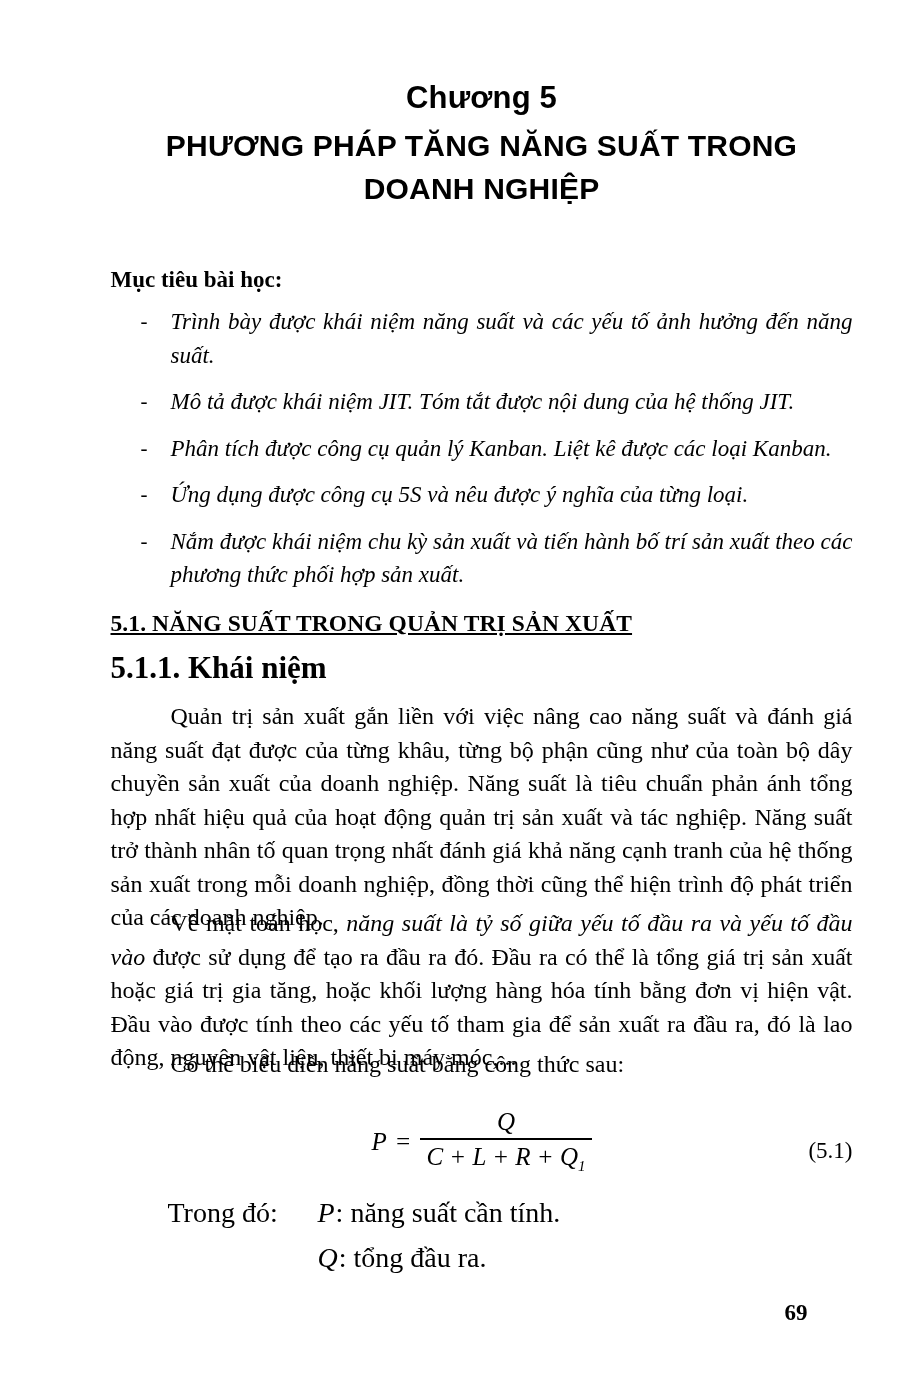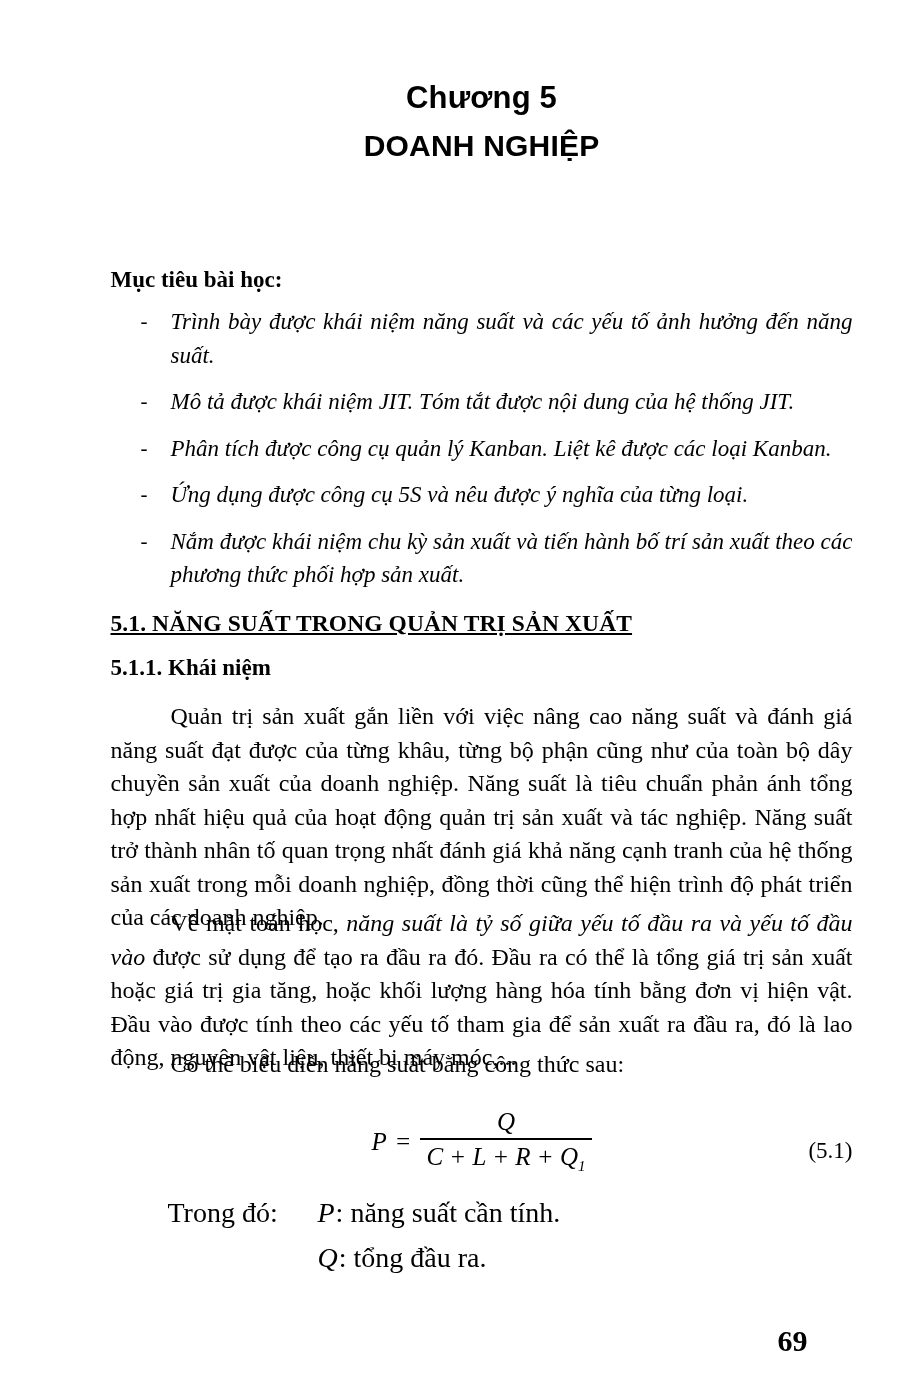--- a/index.html
+++ b/index.html
@@ -90,21 +90,21 @@
     font-size: 23.5px;
     font-weight: bold;
     line-height: 30px;
     letter-spacing: 0.1px;
     text-decoration: underline;
   }
   .sec-h2 {
     position: absolute;
     left: 88px;
     top: 653px;
-    font-size: 23px;
+    font-size: 31px;
     font-weight: bold;
     line-height: 30px;
   }
 
   
   .body-block {
     position: absolute;
     left: 88px;
     width: 742px;
     font-size: 24px;
@@ -202,34 +202,34 @@
     font-style: italic;
     margin-right: 1px;
   }
   .def-body { flex: 1; }
 
   
   .page-number {
     position: absolute;
     right: 86px;
     top: 1300px;
-    font-size: 30px;
-    font-weight: bold;
-    font-family: "Liberation Serif", "DejaVu Serif", serif;
-    margin-top: 24px;
+    font-size: 23px;
+    font-weight: bold;
+    font-family: "Liberation Serif", "DejaVu Serif", serif;
   }
 </style>
 </head>
 <body>
 
 <div class="page">
 
   <div class="chapter-head">
     <div class="chapter-label">Chương 5</div>
     <div class="chapter-title">
+      <span class="tline">PHƯƠNG PHÁP TĂNG NĂNG SUẤT TRONG</span>
       <span class="tline">DOANH NGHIỆP</span>
     </div>
   </div>
 
   <div class="objectives-heading">Mục tiêu bài học:</div>
 
   <ul class="objectives-list">
     <li class="obj-item">
       <span class="dash">-</span>
       <span class="obj-text">Trình bày được khái niệm năng suất và các yếu tố ảnh hưởng đến năng suất.</span>

